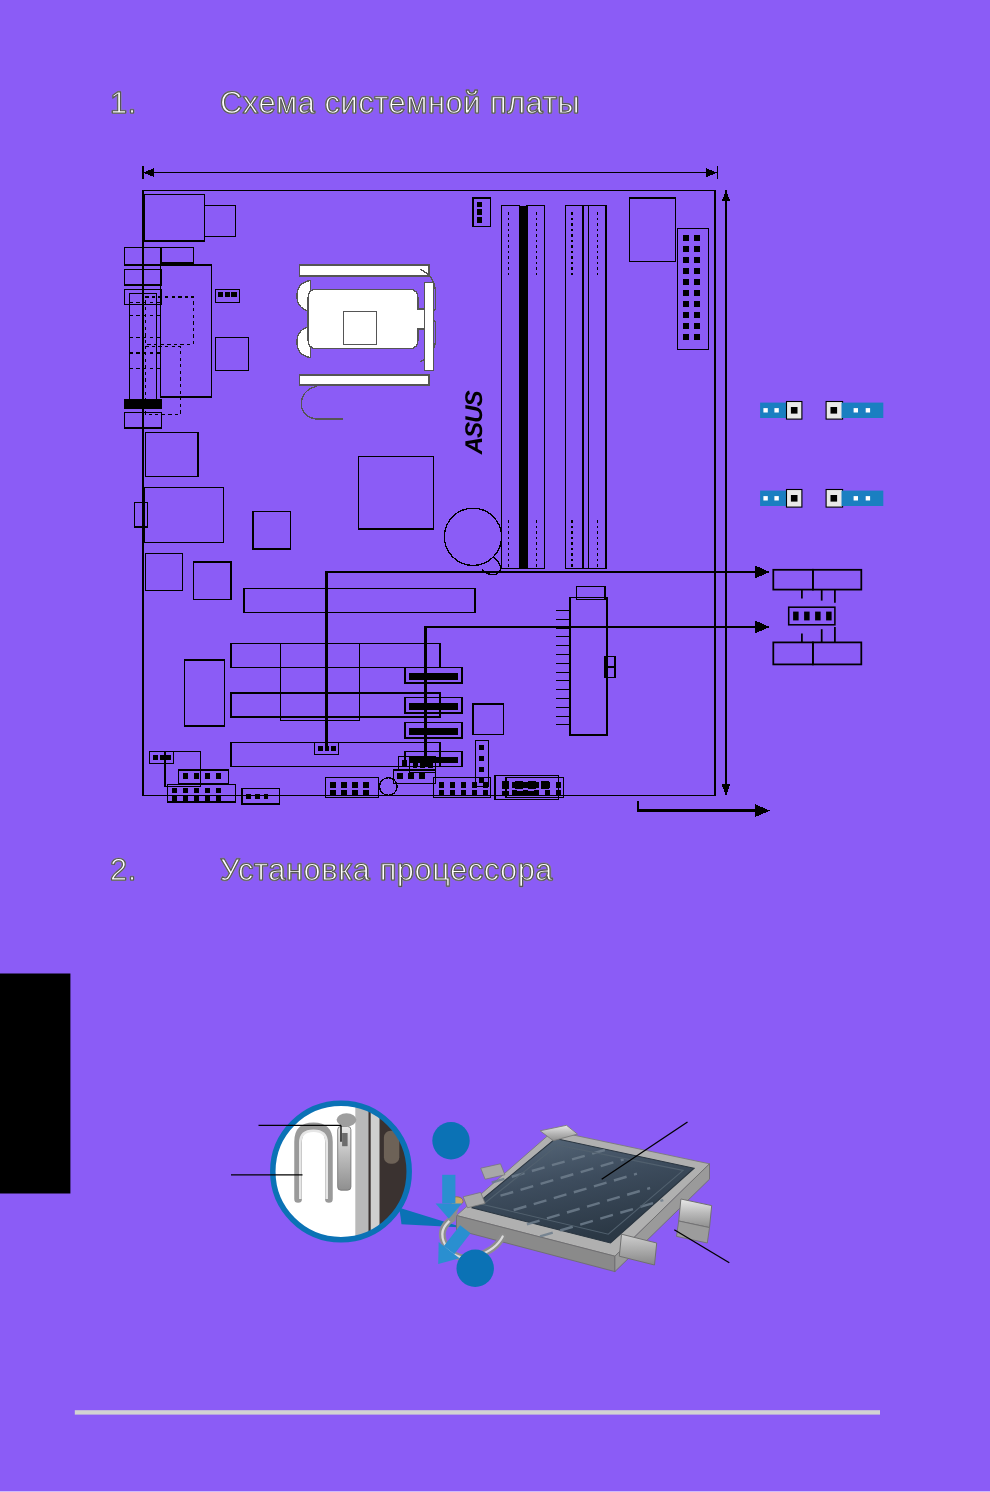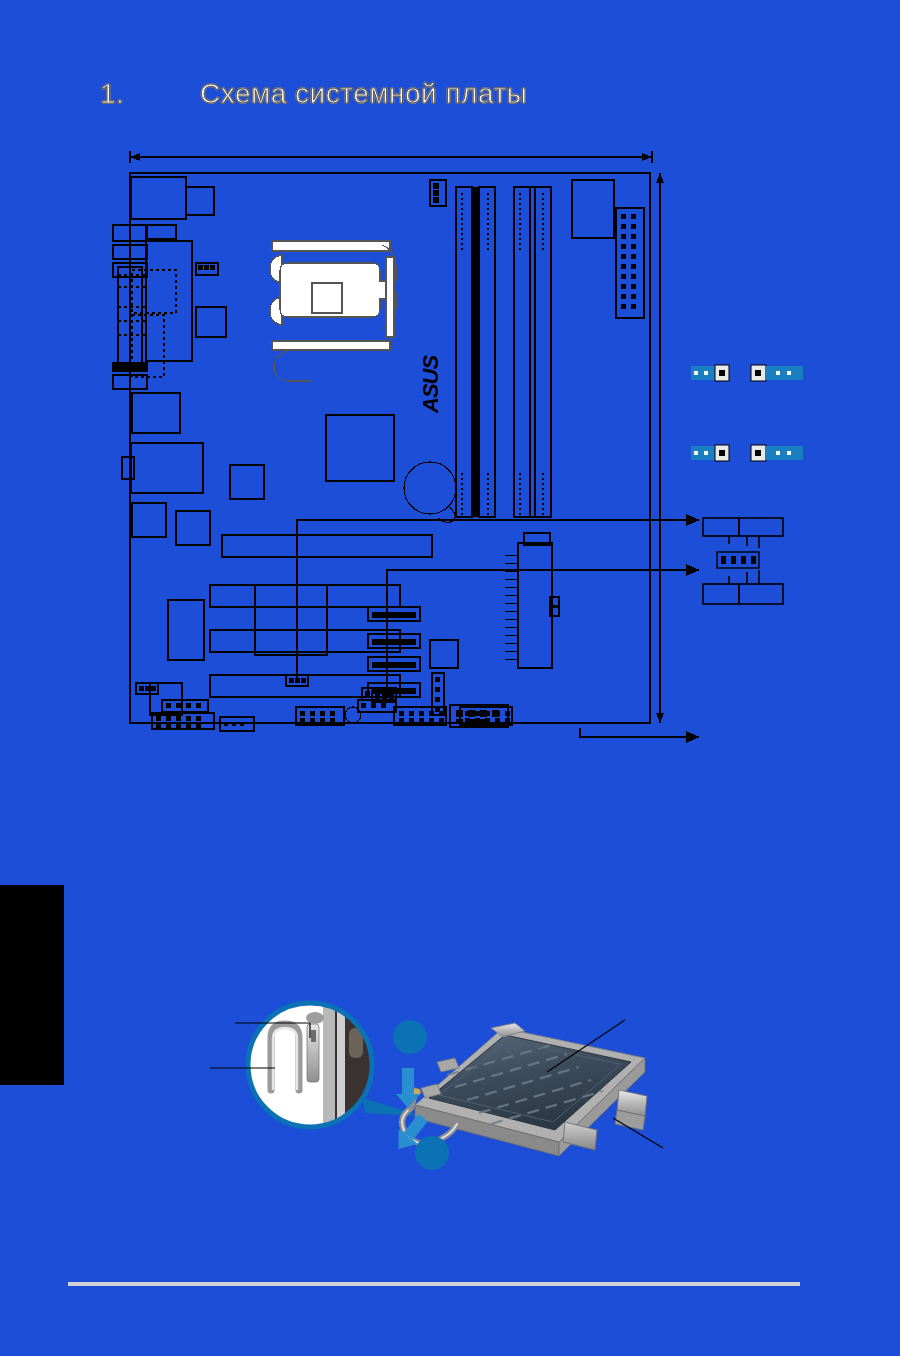--- a/index.html
+++ b/index.html
@@ -1,21 +1,21 @@
 <!DOCTYPE html>
 <html><head>
 <meta charset="utf-8">
 <style>
   html,body{margin:0;padding:0;background:#ffffff;}
   body{
     width:900px;height:1356px;position:relative;overflow:hidden;
     font-family:"Liberation Sans","DejaVu Sans",sans-serif;
     color:#000;
   }
-  .page{position:absolute;inset:0;background:#1d4ed8;}
+  .page{position:absolute;inset:0;background:#8b5cf6;}
 
   
   .edge-tab{position:absolute;left:0;top:885px;width:64px;height:200px;background:#000;}
 
   
   .heading{
     position:absolute;
     font-size:28px;
     font-weight:400;
     letter-spacing:.5px;
@@ -428,20 +428,23 @@
       <g fill="none" stroke="#000" stroke-width="1.6">
         <rect x="18" y="224" width="36" height="20"></rect>
         <rect x="54" y="224" width="44" height="20"></rect>
         <line x1="62" y1="224" x2="62" y2="212"></line>
         <line x1="74" y1="224" x2="74" y2="210"></line>
         <line x1="44" y1="224" x2="44" y2="216"></line>
       </g>
     </svg>
   </div>
 
+  <div class="heading" style="left:100px;top:775px;">
+    <span class="num">2.</span><span>Установка процессора</span>
+  </div>
 
   <div class="fig-cpu">
     <svg width="470" height="210" viewBox="0 0 470 210">
       <defs>
         <clipPath id="magclip">
             <circle cx="95" cy="75" r="62"></circle>
           </clipPath>
         <linearGradient id="plateGrad" x1="0" y1="0" x2="0.4" y2="1">
           <stop offset="0" stop-color="#5a6b7d"></stop>
             <stop offset="0.5" stop-color="#3d4c5d"></stop>

